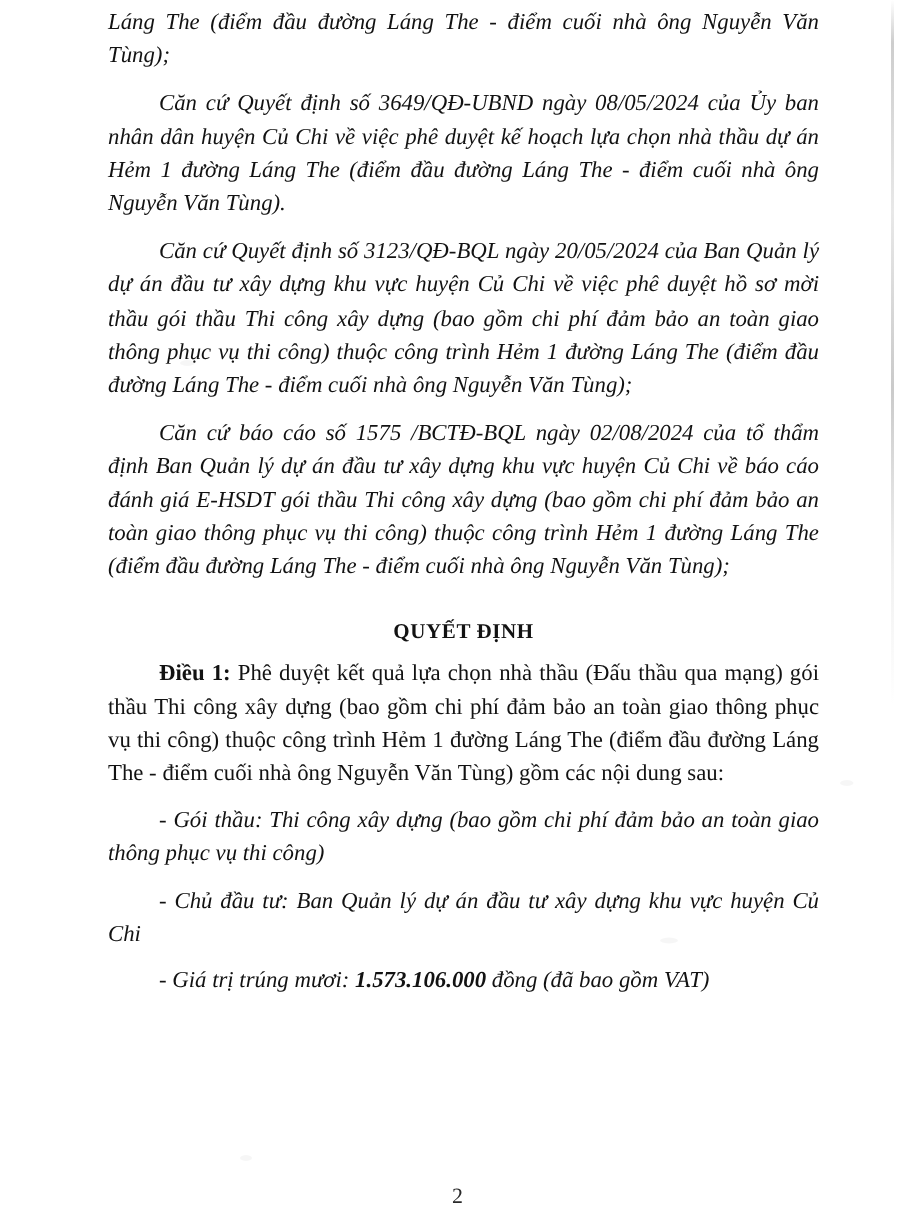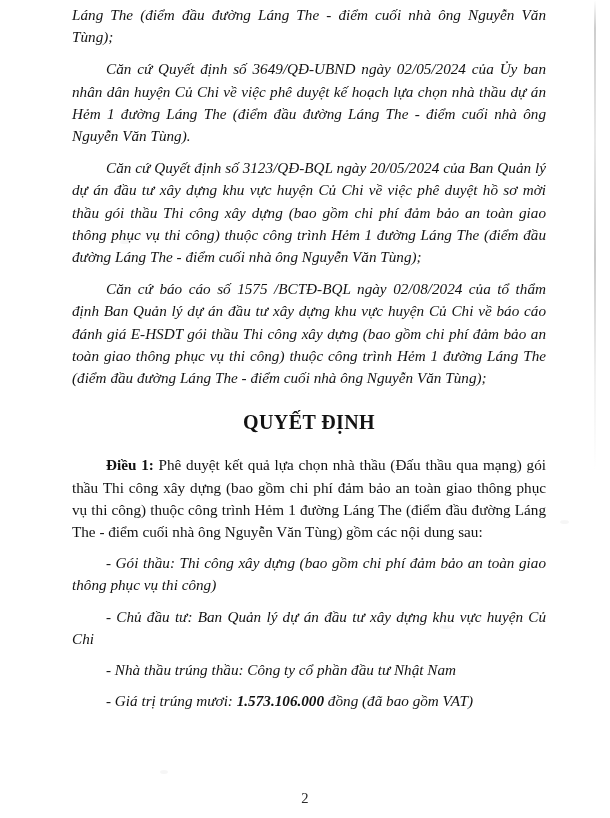--- a/index.html
+++ b/index.html
@@ -63,27 +63,27 @@
   .it {
     font-style: italic;
   }
   .indent {
     text-indent: 34px;
   }
   .gap {
     margin-top: 10px;
   }
   .gap-sm {
-    margin-top: 21px;
+    margin-top: 5px;
   }
 
   .doc-title {
     text-align: center;
     font-weight: bold;
-    font-size: 20px;
+    font-size: 14px;
     letter-spacing: 0.4px;
     margin-top: 22px;
     margin-bottom: 4px;
   }
 
   .art-label {
     font-weight: bold;
   }
   .amount {
     font-weight: bold;
@@ -114,37 +114,36 @@
   <div class="scan-edge"></div>
   <div class="scan-smudge" style="left:120px; top:240px; width:10px; height:4px;"></div>
   <div class="scan-smudge" style="left:560px; top:520px; width:9px; height:4px;"></div>
   <div class="scan-smudge" style="left:440px; top:625px; width:12px; height:4px;"></div>
   <div class="scan-smudge" style="left:160px; top:770px; width:8px; height:4px;"></div>
 
   <div class="body-col">
 
     <p class="it">Láng The (điểm đầu đường Láng The - điểm cuối nhà ông Nguyễn Văn Tùng);</p>
 
-    <p class="it indent gap">Căn cứ Quyết định số 3649/QĐ-UBND ngày 02/05/2024 của Ủy ban nhân dân huyện Củ Chi về việc phê duyệt kế hoạch lựa chọn nhà thầu dự án Hẻm 1 đường Láng The (điểm đầu đường Láng The - điểm cuối nhà ông Nguyễn Văn Tùng).</p>
+    <p class="it indent gap">Căn cứ Quyết định số 3649/QĐ-UBND ngày 08/05/2024 của Ủy ban nhân dân huyện Củ Chi về việc phê duyệt kế hoạch lựa chọn nhà thầu dự án Hẻm 1 đường Láng The (điểm đầu đường Láng The - điểm cuối nhà ông Nguyễn Văn Tùng).</p>
 
     <p class="it indent gap">Căn cứ Quyết định số 3123/QĐ-BQL ngày 20/05/2024 của Ban Quản lý dự án đầu tư xây dựng khu vực huyện Củ Chi về việc phê duyệt hồ sơ mời thầu gói thầu Thi công xây dựng (bao gồm chi phí đảm bảo an toàn giao thông phục vụ thi công)  thuộc công trình Hẻm 1 đường Láng The (điểm đầu đường Láng The - điểm cuối nhà ông Nguyễn Văn Tùng);</p>
 
     <p class="it indent gap">Căn cứ báo cáo số 1575 /BCTĐ-BQL ngày 02/08/2024 của tổ thẩm định Ban Quản lý dự án đầu tư xây dựng khu vực huyện Củ Chi về báo cáo đánh giá E-HSDT gói thầu Thi công xây dựng (bao gồm chi phí đảm bảo an toàn giao thông phục vụ thi công) thuộc công trình Hẻm 1 đường Láng The (điểm đầu đường Láng The - điểm cuối nhà ông Nguyễn Văn Tùng);</p>
 
     <p class="doc-title">QUYẾT ĐỊNH</p>
 
     <p class="indent gap-sm"><span class="art-label">Điều 1:</span><span> Phê duyệt kết quả lựa chọn nhà thầu (Đấu thầu qua mạng) gói thầu Thi công xây dựng (bao gồm chi phí đảm bảo an toàn giao thông phục vụ thi công) thuộc công trình Hẻm 1 đường Láng The (điểm đầu đường Láng The - điểm cuối nhà ông Nguyễn Văn Tùng) gồm các nội dung sau:</span></p>
 
     <p class="bullet">- Gói thầu: Thi công xây dựng (bao gồm chi phí đảm bảo an toàn giao thông phục vụ thi công)</p>
 
 
     <p class="bullet">- Chủ đầu tư: Ban Quản lý dự án đầu tư xây dựng khu vực huyện Củ Chi</p>
 
 
-    <p class="bullet">- Nhà thầu trúng thầu: Công ty cổ phần đầu tư Nhật Nam</p>
 
     <p class="bullet"><span>- Giá trị trúng mươi: </span><span class="amount">1.573.106.000</span><span> đồng (đã bao gồm VAT)</span></p>
 
 
   </div>
 
   <div class="page-number">2</div>
 
 </div>
 

